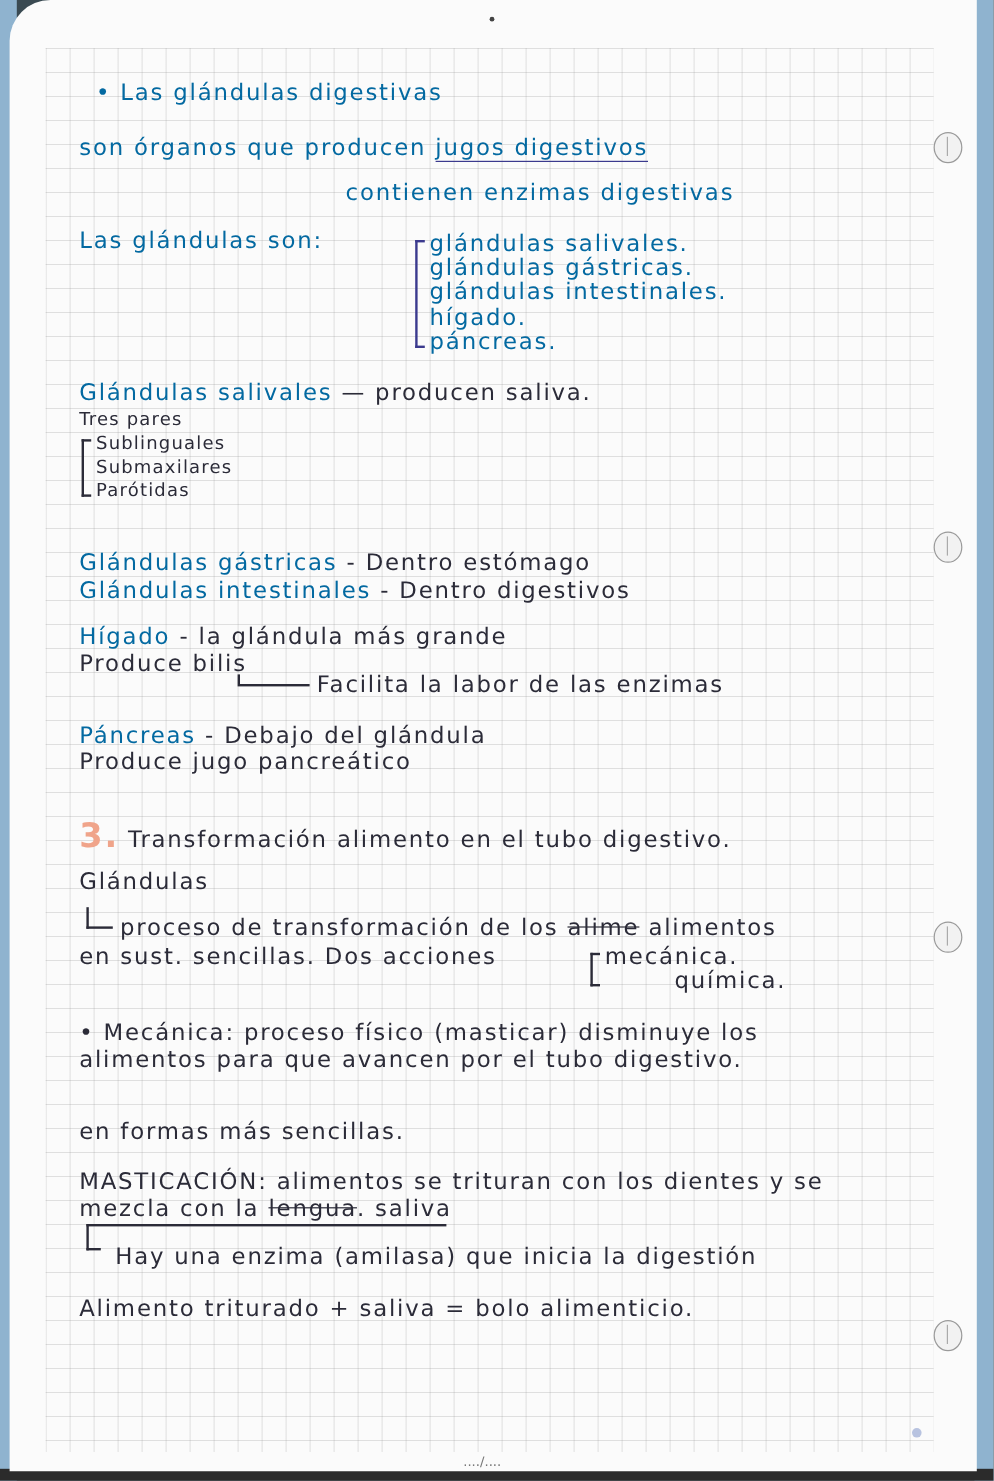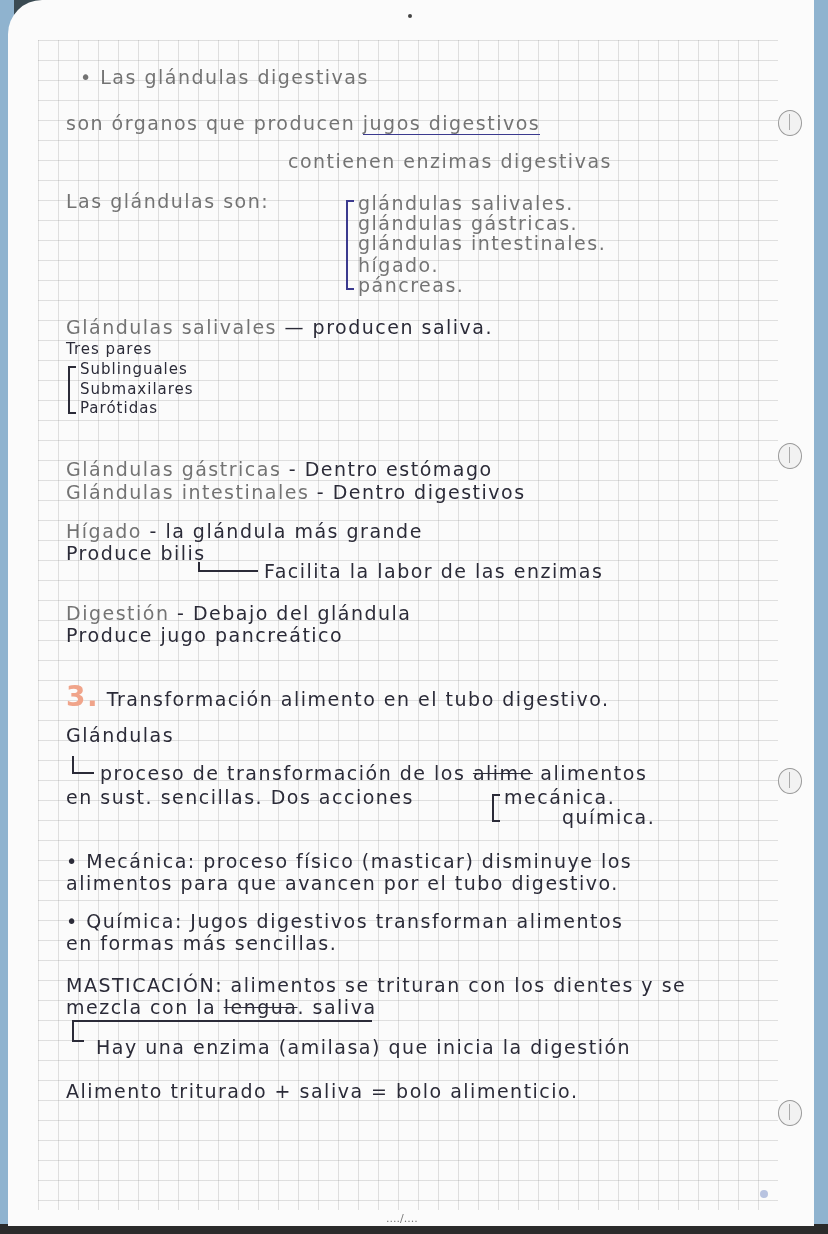--- a/index.html
+++ b/index.html
@@ -30,21 +30,21 @@
     border:1.5px solid #9a9a9a; background:#f2f2f2;
   }
   .hole::after {
     content:""; position:absolute; left:10px; top:3px; width:1px; height:16px; background:#aaa;
   }
   .line {
     position:absolute; white-space:nowrap;
     font-size:19px; letter-spacing:1.5px;
     color:#2b2b38;
   }
-  .blue { color:#737373; }
+  .blue { color:#0369a1; }
   .small { font-size:15px; letter-spacing:1px; }
   .num3 { color:#f0a48a; font-weight:bold; font-size:28px; }
   .strike { text-decoration:line-through; }
   .underline { border-bottom:1.5px solid #2b2b38; }
   .bracket {
     position:absolute; border-left:2px solid #2b2b38; border-top:2px solid #2b2b38; border-bottom:2px solid #2b2b38; width:6px;
   }
   .bracket.blue-b { border-color:#3b3a8e; }
   .hline { position:absolute; height:2px; background:#2b2b38; }
   .vline { position:absolute; width:2px; background:#2b2b38; }
@@ -105,21 +105,21 @@
   <div class="line" style="left:58px; top:520px;">
     <span class="blue">Hígado</span>
     <span>- la glándula más grande</span>
   </div>
   <div class="line" style="left:58px; top:542px;">Produce bilis</div>
   <div class="vline" style="left:190px; top:562px; height:8px;"></div>
   <div class="hline" style="left:190px; top:570px; width:60px;"></div>
   <div class="line" style="left:256px; top:560px;">Facilita la labor de las enzimas</div>
 
   <div class="line" style="left:58px; top:602px;">
-    <span class="blue">Digestión</span>
+    <span class="blue">Páncreas</span>
     <span>- Debajo del glándula</span>
   </div>
   <div class="line" style="left:58px; top:624px;">Produce jugo pancreático</div>
 
   <div class="line" style="left:58px; top:680px;">
     <span class="num3">3.</span>
     <span>Transformación alimento en el tubo digestivo.</span>
   </div>
   <div class="line" style="left:58px; top:724px;">Glándulas</div>
   <div class="vline" style="left:64px; top:756px; height:18px;"></div>
@@ -127,21 +127,20 @@
   <div class="line" style="left:92px; top:762px;">
     <span>proceso de transformación de los </span><span class="strike">alime</span><span> alimentos</span>
   </div>
   <div class="line" style="left:58px; top:786px;">en sust. sencillas. Dos acciones</div>
   <div class="bracket" style="left:484px; top:794px; height:24px;"></div>
   <div class="line" style="left:496px; top:786px;">mecánica.</div>
   <div class="line" style="left:510px; top:806px;margin-left:44px;">química.</div>
 
   <div class="line" style="left:58px; top:850px;">• Mecánica: proceso físico (masticar) disminuye los</div>
   <div class="line" style="left:58px; top:872px;">alimentos para que avancen por el tubo digestivo.</div>
-  <div class="line" style="left:58px; top:910px;">• Química: Jugos digestivos transforman alimentos</div>
   <div class="line" style="left:58px; top:932px;">en formas más sencillas.</div>
 
   <div class="line" style="left:58px; top:974px;">MASTICACIÓN: alimentos se trituran con los dientes y se</div>
   <div class="line" style="left:58px; top:996px;">
     <span>mezcla con la </span><span class="strike">lengua</span><span>. saliva</span>
   </div>
   <div class="hline" style="left:64px; top:1020px; width:300px;"></div>
   <div class="vline" style="left:64px; top:1020px; height:22px;"></div>
   <div class="hline" style="left:64px; top:1040px; width:12px;"></div>
   <div class="line" style="left:88px; top:1036px;">Hay una enzima (amilasa) que inicia la digestión</div>

